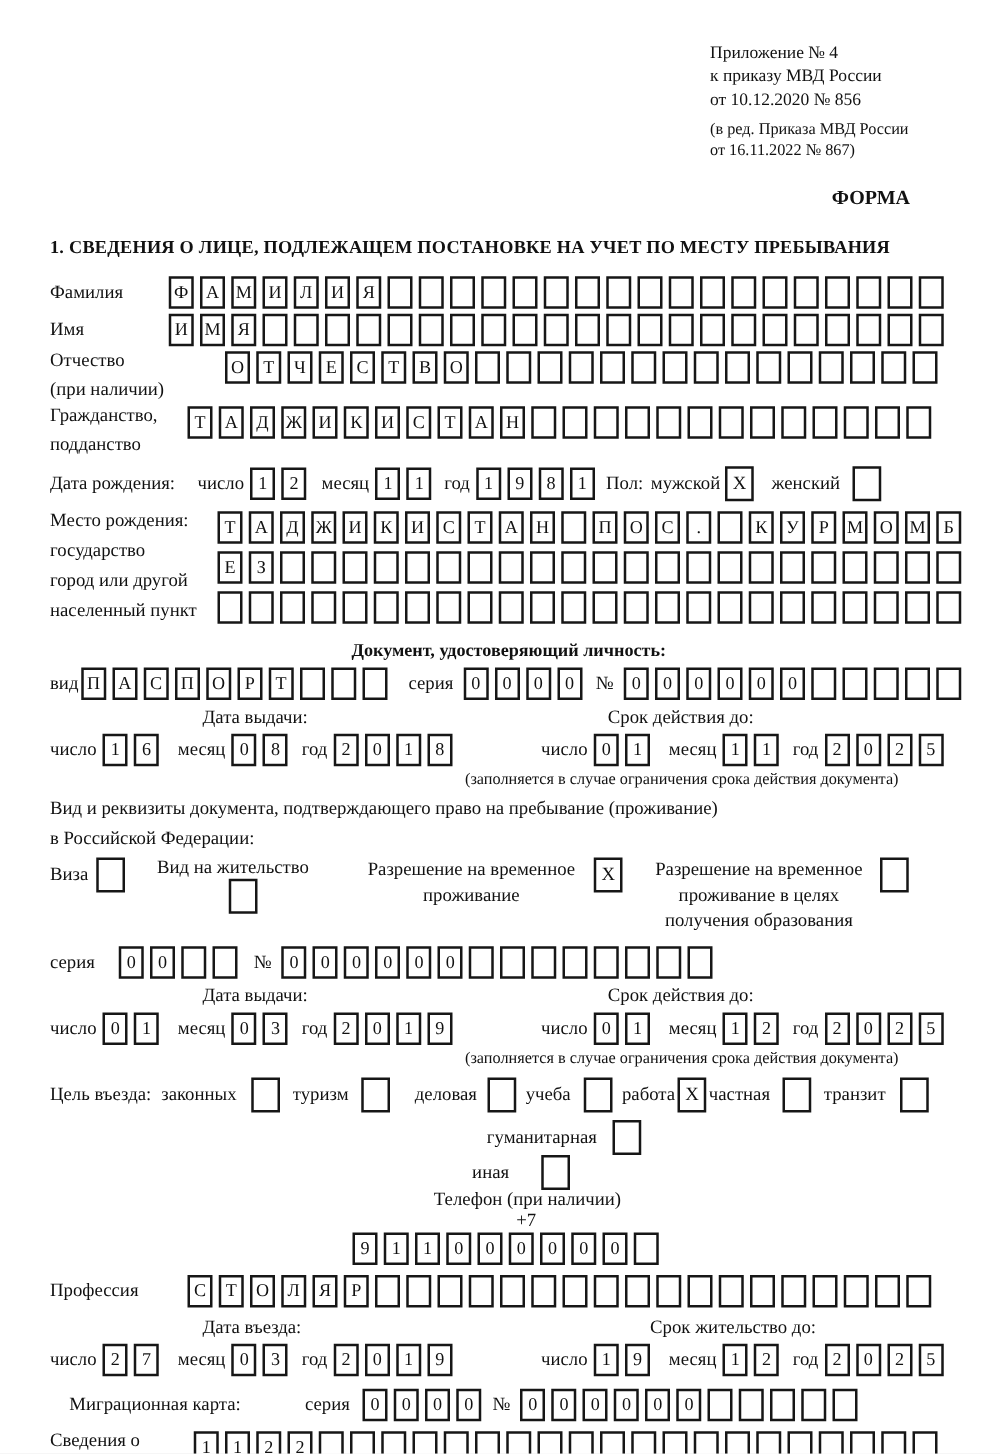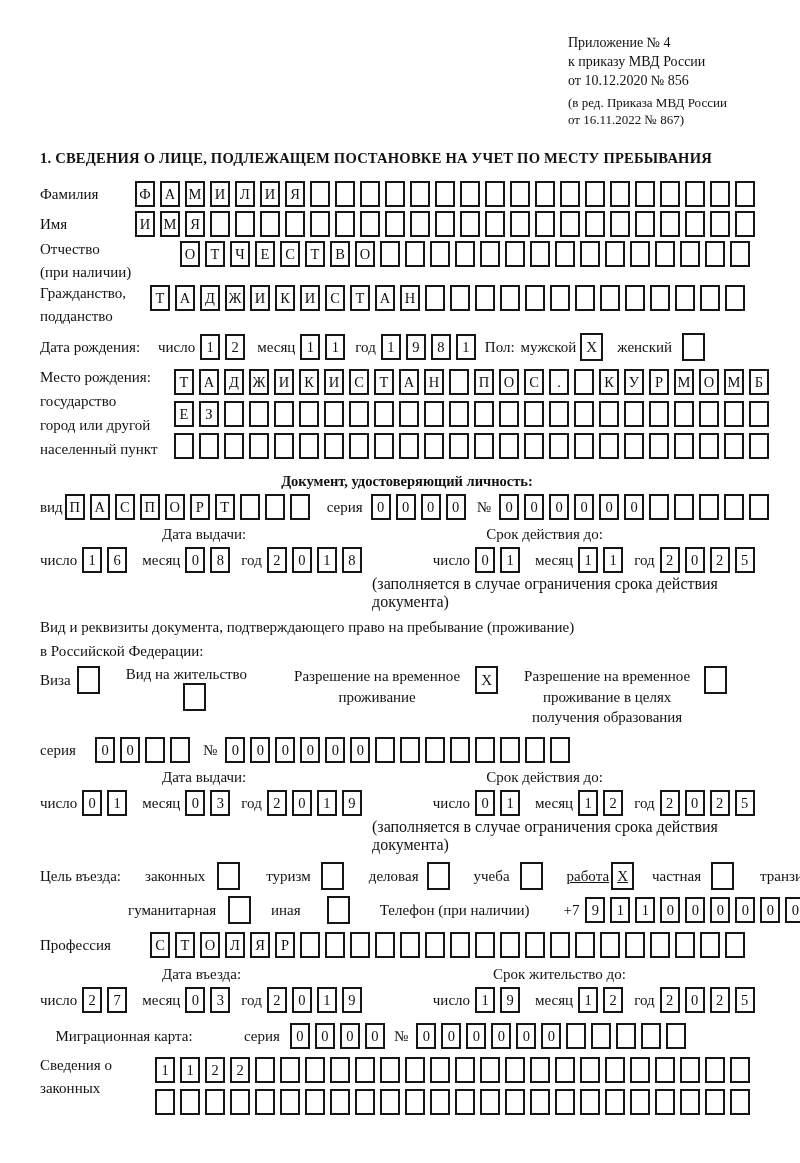--- a/index.html
+++ b/index.html
@@ -8,21 +8,21 @@
     font-family:"Liberation Serif","DejaVu Serif",serif;
     box-sizing:border-box;padding:34px 26px 16px 40px;overflow:hidden;
   }
   .appendix{margin-left:528px;font-size:14px;line-height:1.35;}
   .amendment{margin-left:528px;font-size:13px;line-height:1.3;margin-top:4px;}
   .form-label{text-align:right;padding-right:46px;font-weight:bold;font-size:16px;margin-top:22px;}
   .title{text-align:center;font-weight:bold;font-size:15.5px;line-height:1.6;margin-top:20px;}
   .blank-line{display:inline-block;width:56px;border-bottom:2.5px solid #222;height:.85em;margin-left:10px;}
   .sec-heading{font-weight:bold;font-size:14.6px;margin-top:22px;letter-spacing:.2px;}
   .lbl{font-size:15px;white-space:nowrap;}
-  .small-note{font-size:16px;}
+  .small-note{font-size:13px;}
   .row{display:flex;align-items:center;margin-top:4px;}
   .row-top{display:flex;align-items:flex-start;margin-top:4px;}
   .cells{display:flex;flex-wrap:nowrap;}
   .cell{
     display:inline-flex;flex:0 0 auto;width:16px;height:22px;border:2px solid #161616;
     margin-right:5px;align-items:center;justify-content:center;font-size:14.5px;background:#fff;
   }
   .cbox{
     display:inline-flex;flex:0 0 auto;width:19px;height:24px;border:2px solid #161616;
     align-items:center;justify-content:center;font-size:15px;background:#fff;
@@ -44,20 +44,21 @@
   <div class="appendix">
     <div>Приложение № 4</div>
     <div>к приказу МВД России</div>
     <div>от 10.12.2020 № 856</div>
   </div>
   <div class="amendment">
     <div>(в ред. Приказа МВД России</div>
     <div>от 16.11.2022 № 867)</div>
   </div>
 
+  <div class="form-label">ФОРМА</div>
 
 
   <div class="sec-heading">1. СВЕДЕНИЯ О ЛИЦЕ, ПОДЛЕЖАЩЕМ ПОСТАНОВКЕ НА УЧЕТ ПО МЕСТУ ПРЕБЫВАНИЯ</div>
 
   <div class="row" style="margin-top:14px;">
     <span class="lbl" style="width:95px;">Фамилия</span>
     <span class="cells">
         <span class="cell">Ф</span>
         <span class="cell">А</span>
         <span class="cell">М</span>
@@ -477,53 +478,53 @@
       <span class="cells">
           <span class="cell">2</span>
           <span class="cell">0</span>
           <span class="cell">2</span>
           <span class="cell">5</span>
         </span>
     </span>
   </div>
   <div class="small-note" style="margin-left:332px;margin-top:2px;">(заполняется в случае ограничения срока действия документа)</div>
 
-  <div class="row" style="margin-top:8px;gap:16px;">
+  <div class="row" style="margin-top:8px;">
     <span class="lbl" style="margin-right:8px;">Цель въезда:</span>
     <span class="opt">
       <span class="lbl" style="margin-right:12px;">законных</span>
       <span class="cbox"></span>
     </span>
     <span class="opt" style="margin-left:10px;">
       <span class="lbl" style="margin-right:10px;">туризм</span>
       <span class="cbox"></span>
     </span>
-    <span class="opt" style="margin-left:9px;justify-content:center;">
+    <span class="opt" style="margin-left:20px;justify-content:center;">
       <span class="lbl" style="margin-right:8px;">деловая</span>
       <span class="cbox"></span>
     </span>
     <span class="opt" style="margin-left:8px;">
       <span class="lbl" style="margin-right:10px;">учеба</span>
       <span class="cbox"></span>
     </span>
-    <span class="opt" style="margin-left:8px;text-decoration:underline;">
+    <span class="opt" style="margin-left:8px;">
       <span class="lbl" style="margin-right:2px;">работа</span>
       <span class="cbox">X</span>
     </span>
     <span class="opt" style="margin-left:2px;">
       <span class="lbl" style="margin-right:10px;">частная</span>
       <span class="cbox"></span>
     </span>
     <span class="opt" style="margin-left:10px;">
       <span class="lbl" style="margin-right:12px;">транзит</span>
       <span class="cbox"></span>
     </span>
   </div>
 
-  <div class="row" style="margin-top:6px;">
+  <div class="row" style="margin-top:6px;flex-direction:column;">
     <span class="opt" style="margin-left:88px;">
       <span class="lbl" style="margin-right:12px;">гуманитарная</span>
       <span class="cbox"></span>
     </span>
     <span class="opt" style="margin-left:20px;gap:12px;">
       <span class="lbl" style="margin-right:14px;">иная</span>
       <span class="cbox"></span>
     </span>
     <span class="lbl" style="margin-left:30px;">Телефон (при наличии)</span>
     <span class="lbl" style="margin-left:34px;margin-right:6px;">+7</span>
@@ -564,21 +565,21 @@
         <span class="cell"></span>
         <span class="cell"></span>
         <span class="cell"></span>
         <span class="cell"></span>
         <span class="cell"></span>
         <span class="cell"></span>
         <span class="cell"></span>
       </span>
   </div>
 
-  <div class="dates-hdr" style="margin-top:8px;">
+  <div class="dates-hdr" style="margin-top:8px;gap:27px;">
     <span style="margin-left:122px;">Дата въезда:</span>
     <span style="margin-left:252px;">Срок жительство до:</span>
   </div>
   <div class="row">
     <span class="dgroup">
       <span class="lbl dlab">число</span>
       <span class="cells">
           <span class="cell">2</span>
           <span class="cell">7</span>
         </span>

